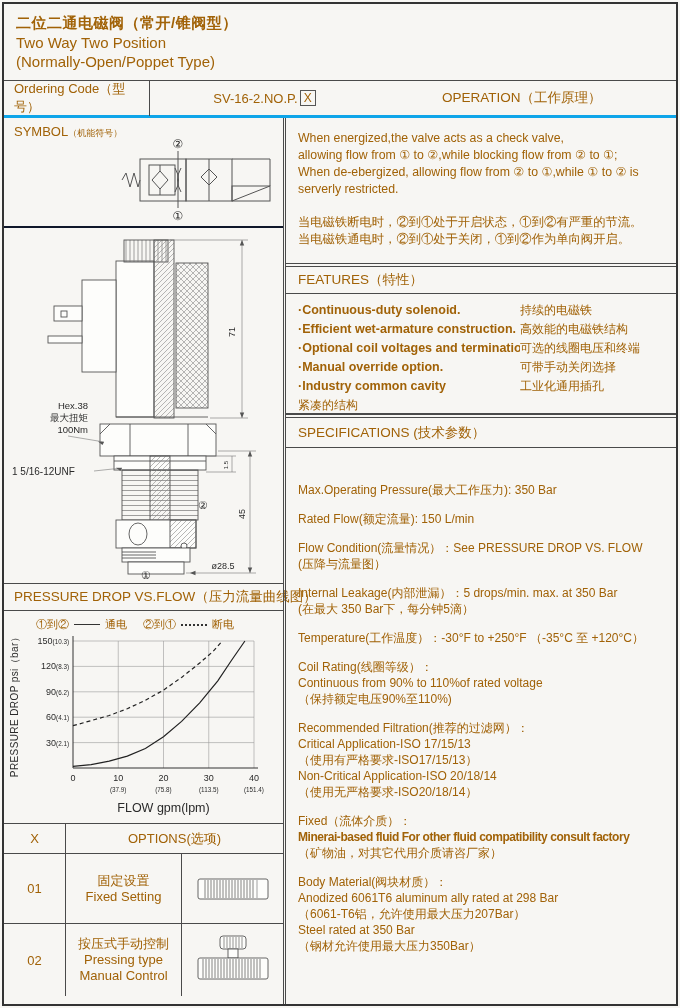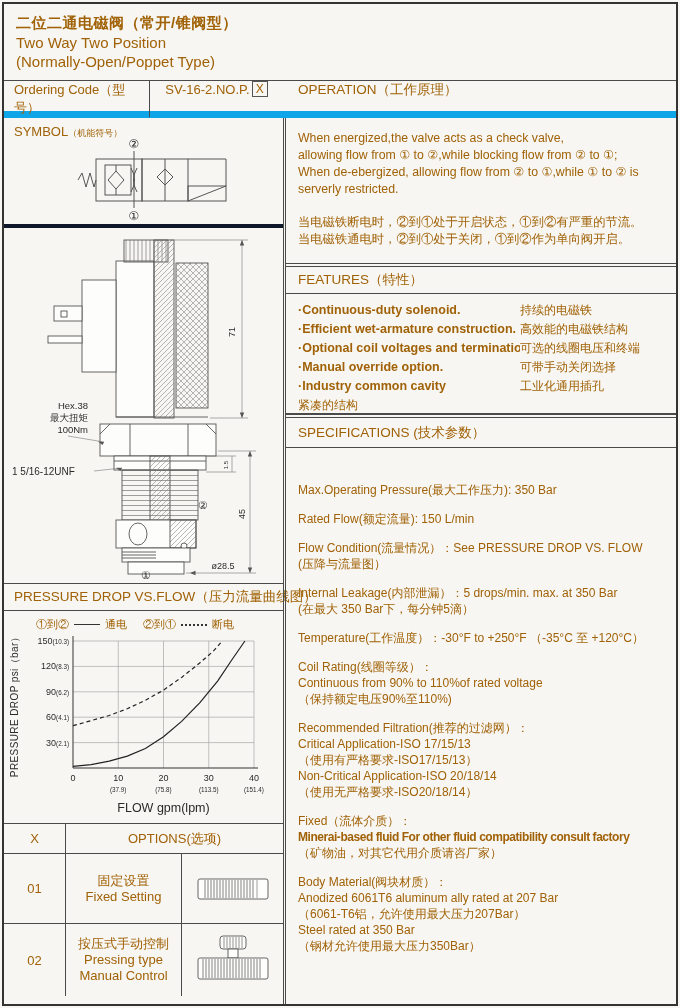--- a/index.html
+++ b/index.html
@@ -1,32 +1,32 @@
 <!DOCTYPE html>
 <html><head>
 <meta charset="utf-8">
 <style>
   html,body{margin:0;padding:0;background:#ffffff;}
   .page{position:relative;width:680px;height:1008px;background:#f7f6f3;font-family:"Liberation Sans",sans-serif;color:#a16207;overflow:hidden;}
   .frame{position:absolute;left:2px;top:2px;right:2px;bottom:2px;border:2px solid #333;background:#f7f6f3;display:flex;flex-direction:column;}
   .titleblock{height:77px;box-sizing:border-box;padding:9px 0 0 12px;border-bottom:1px solid #4a4a4a;}
   .t-zh{font-size:15px;font-weight:700;line-height:20px;letter-spacing:0.5px;}
   .t-en{font-size:15px;line-height:19px;}
-  .order-row{height:37px;box-sizing:border-box;border-bottom:7px solid #0ea5e9;display:flex;align-items:flex-start;}
+  .order-row{height:37px;box-sizing:border-box;border-bottom:3px solid #0ea5e9;display:flex;align-items:center;gap:48px;}
   .ol{width:146px;box-sizing:border-box;border-right:1px solid #4a4a4a;font-size:13px;display:flex;align-items:center;padding-left:10px;}
   .oc{width:133px;box-sizing:border-box;font-size:13px;display:flex;align-items:center;justify-content:center;}
   .xbox{display:inline-block;border:1px solid #555;padding:0 3px;margin-left:2px;font-size:12px;line-height:14px;}
   .vgap{width:3px;box-sizing:border-box;border-left:1px solid #4a4a4a;border-right:1px solid #4a4a4a;}
   .op-h{flex:1;font-size:13.5px;display:flex;align-items:center;padding-left:12px;}
   .cols{flex:1;display:flex;min-height:0;}
   .leftcol{width:279px;display:flex;flex-direction:column;}
   .vdiv{width:3px;box-sizing:border-box;border-left:1px solid #4a4a4a;border-right:1px solid #4a4a4a;}
   .rightcol{flex:1;display:flex;flex-direction:column;min-width:0;}
   
-  .symbol-sec{position:relative;height:110px;box-sizing:border-box;border-bottom:4px solid #0f172a;}
+  .symbol-sec{position:relative;height:110px;box-sizing:border-box;border-bottom:2px solid #0f172a;padding-left:44px;}
   .sec-label{position:absolute;top:6px;left:10px;font-size:13px;}
   .sec-label .small{font-size:9px;}
   .drawing-sec{position:relative;height:356px;box-sizing:border-box;border-bottom:1px solid #4a4a4a;}
   .chart-h{height:27px;box-sizing:border-box;border-bottom:1px solid #4a4a4a;font-size:13.5px;display:flex;align-items:center;padding-left:10px;white-space:nowrap;}
   .chart-sec{position:relative;height:213px;box-sizing:border-box;border-bottom:1px solid #4a4a4a;}
   .legend{position:absolute;top:6px;left:32px;display:flex;gap:16px;font-size:11px;z-index:2;}
   .li{display:flex;align-items:center;}
   .lsample{display:inline-block;width:26px;height:0;border-top:1.5px solid #333;margin:0 5px;}
   .lsample.dashed{border-top-style:dotted;border-top-width:2px;}
   
@@ -361,21 +361,21 @@
         <div class="spec-line">Non-Critical Application-ISO 20/18/14</div>
         <div class="spec-line">（使用无严格要求-ISO20/18/14）</div>
       </div>
       <div class="spec-para">
         <div class="spec-line">Fixed（流体介质）：</div>
         <div class="spec-line tight">Minerai-based fluid For other  fluid compatibility consult  factory</div>
         <div class="spec-line">（矿物油，对其它代用介质请咨厂家）</div>
       </div>
       <div class="spec-para">
         <div class="spec-line">Body Material(阀块材质）：</div>
-        <div class="spec-line">Anodized 6061T6 aluminum ally rated at 207 Bar</div>
+        <div class="spec-line">Anodized 6061T6 aluminum ally rated at 298 Bar</div>
         <div class="spec-line">（6061-T6铝，允许使用最大压力207Bar）</div>
         <div class="spec-line">Steel rated at 350 Bar</div>
         <div class="spec-line">（钢材允许使用最大压力350Bar）</div>
       </div>
     </div>
    </div>
   </div>
  </div>
 </div>
 

